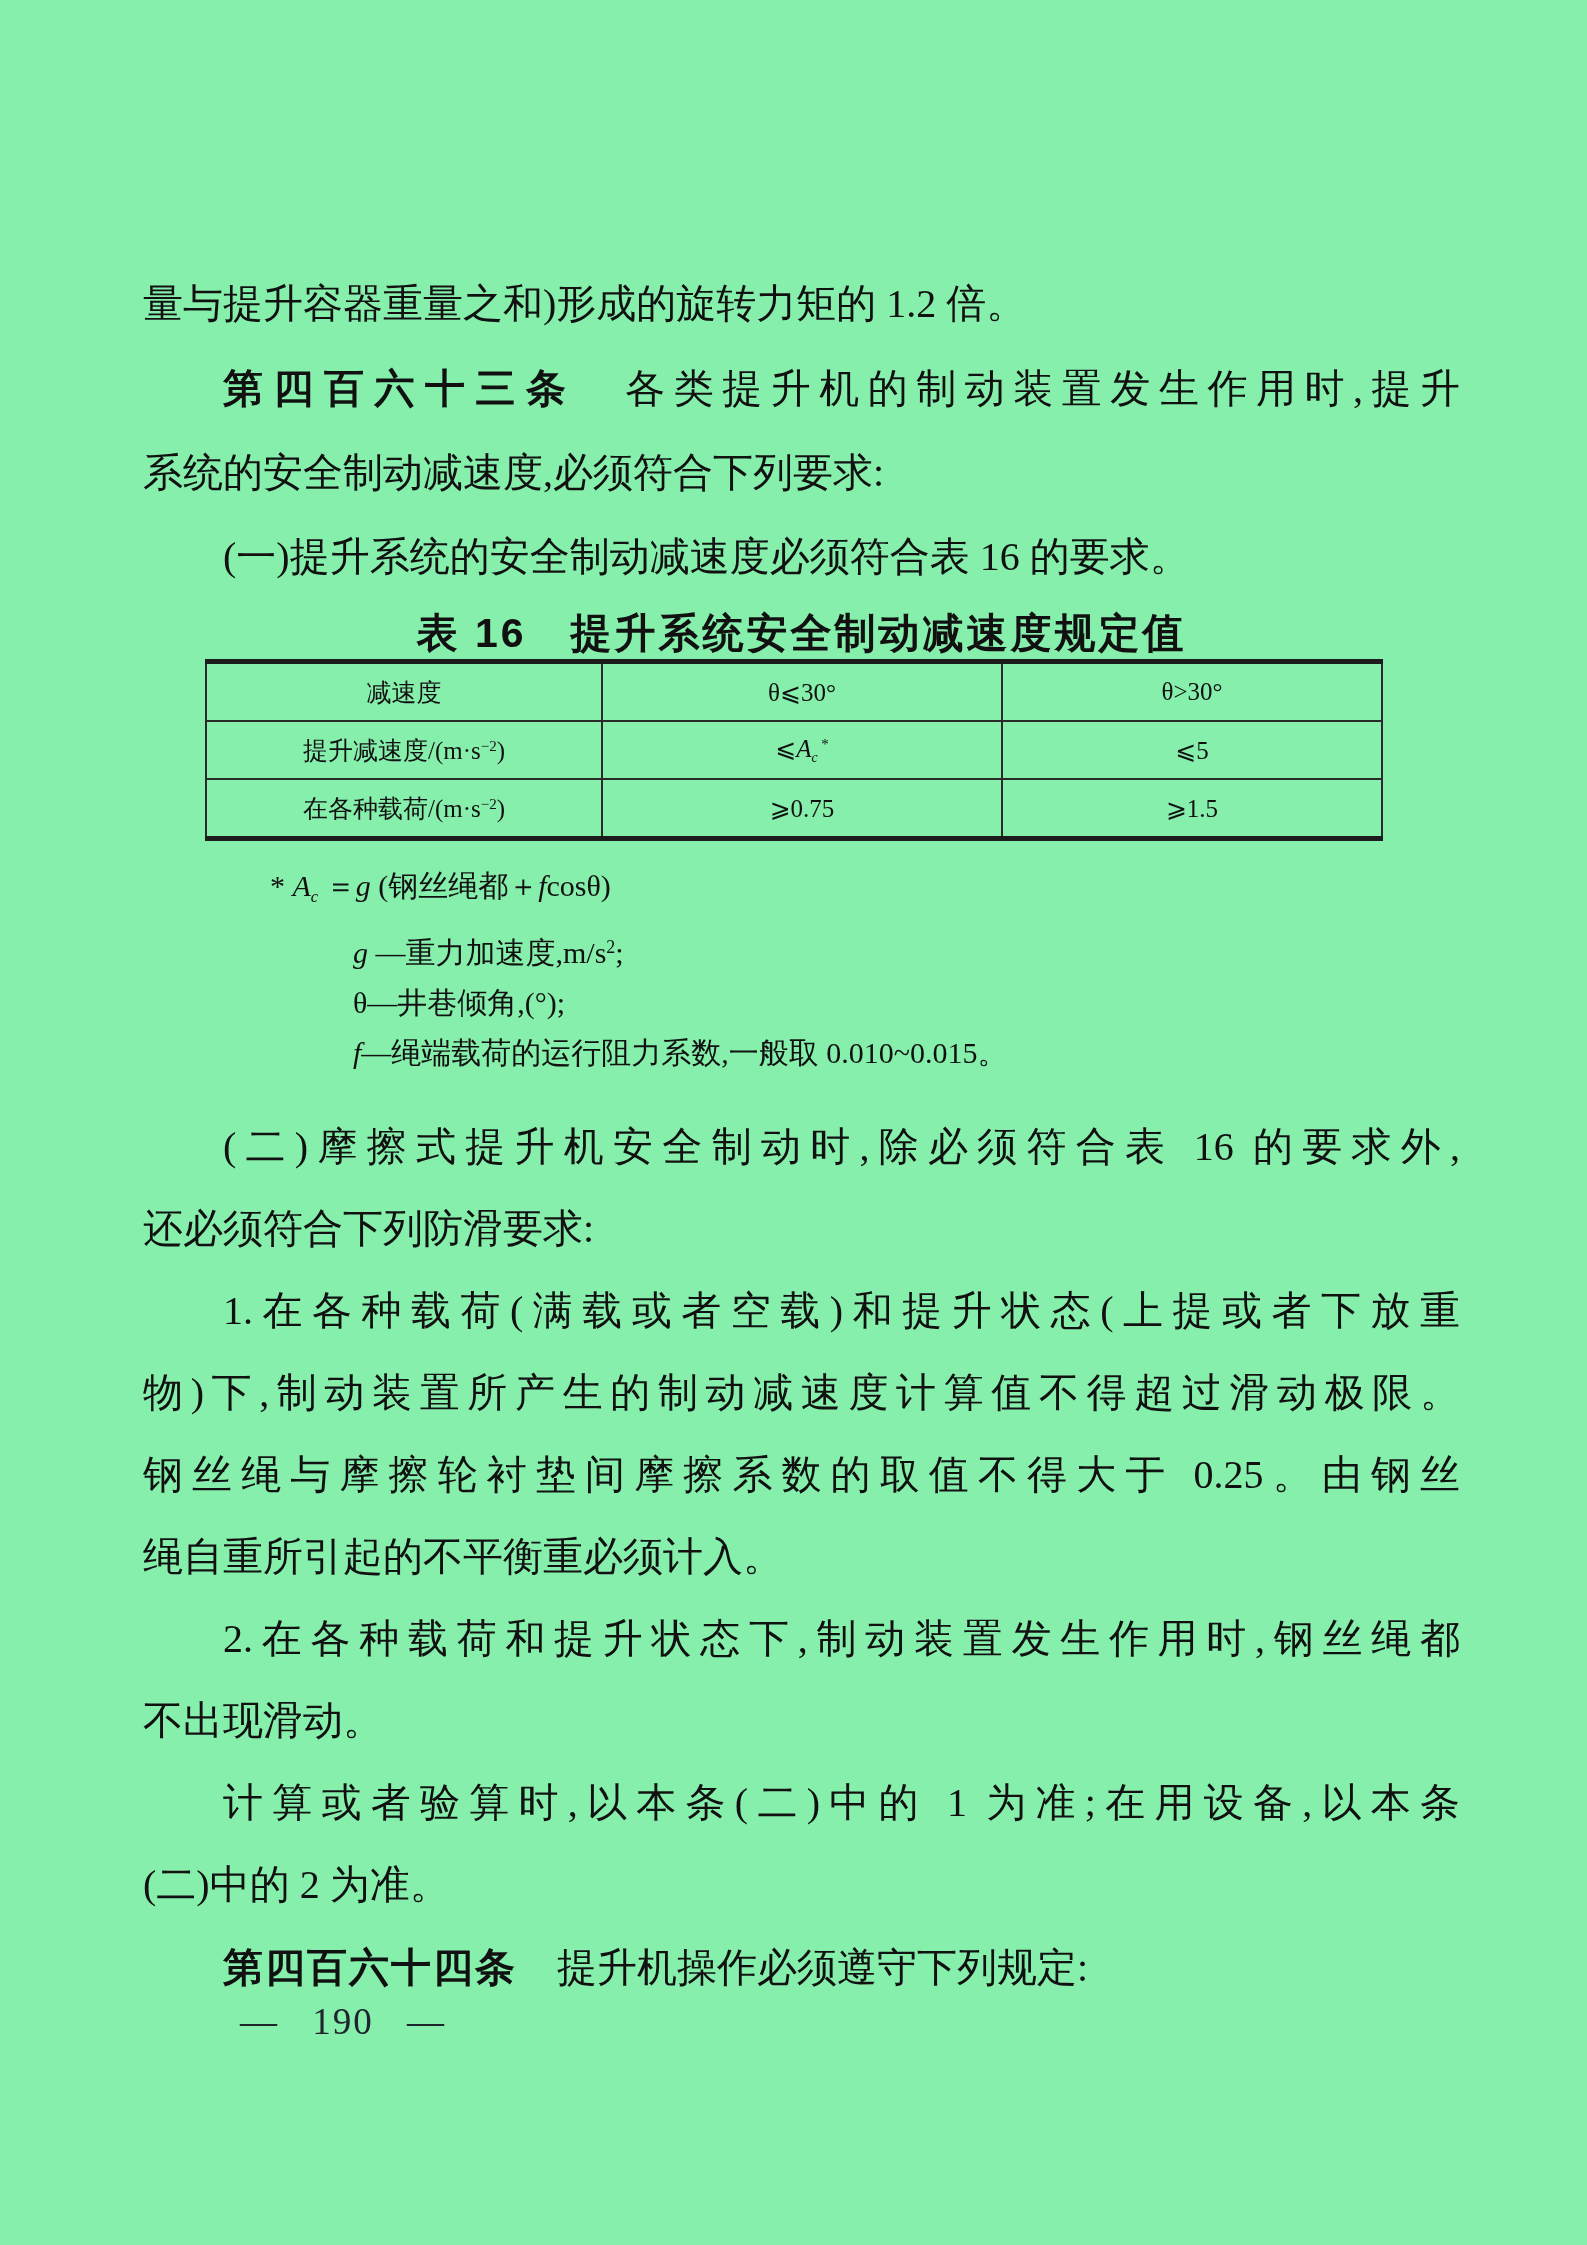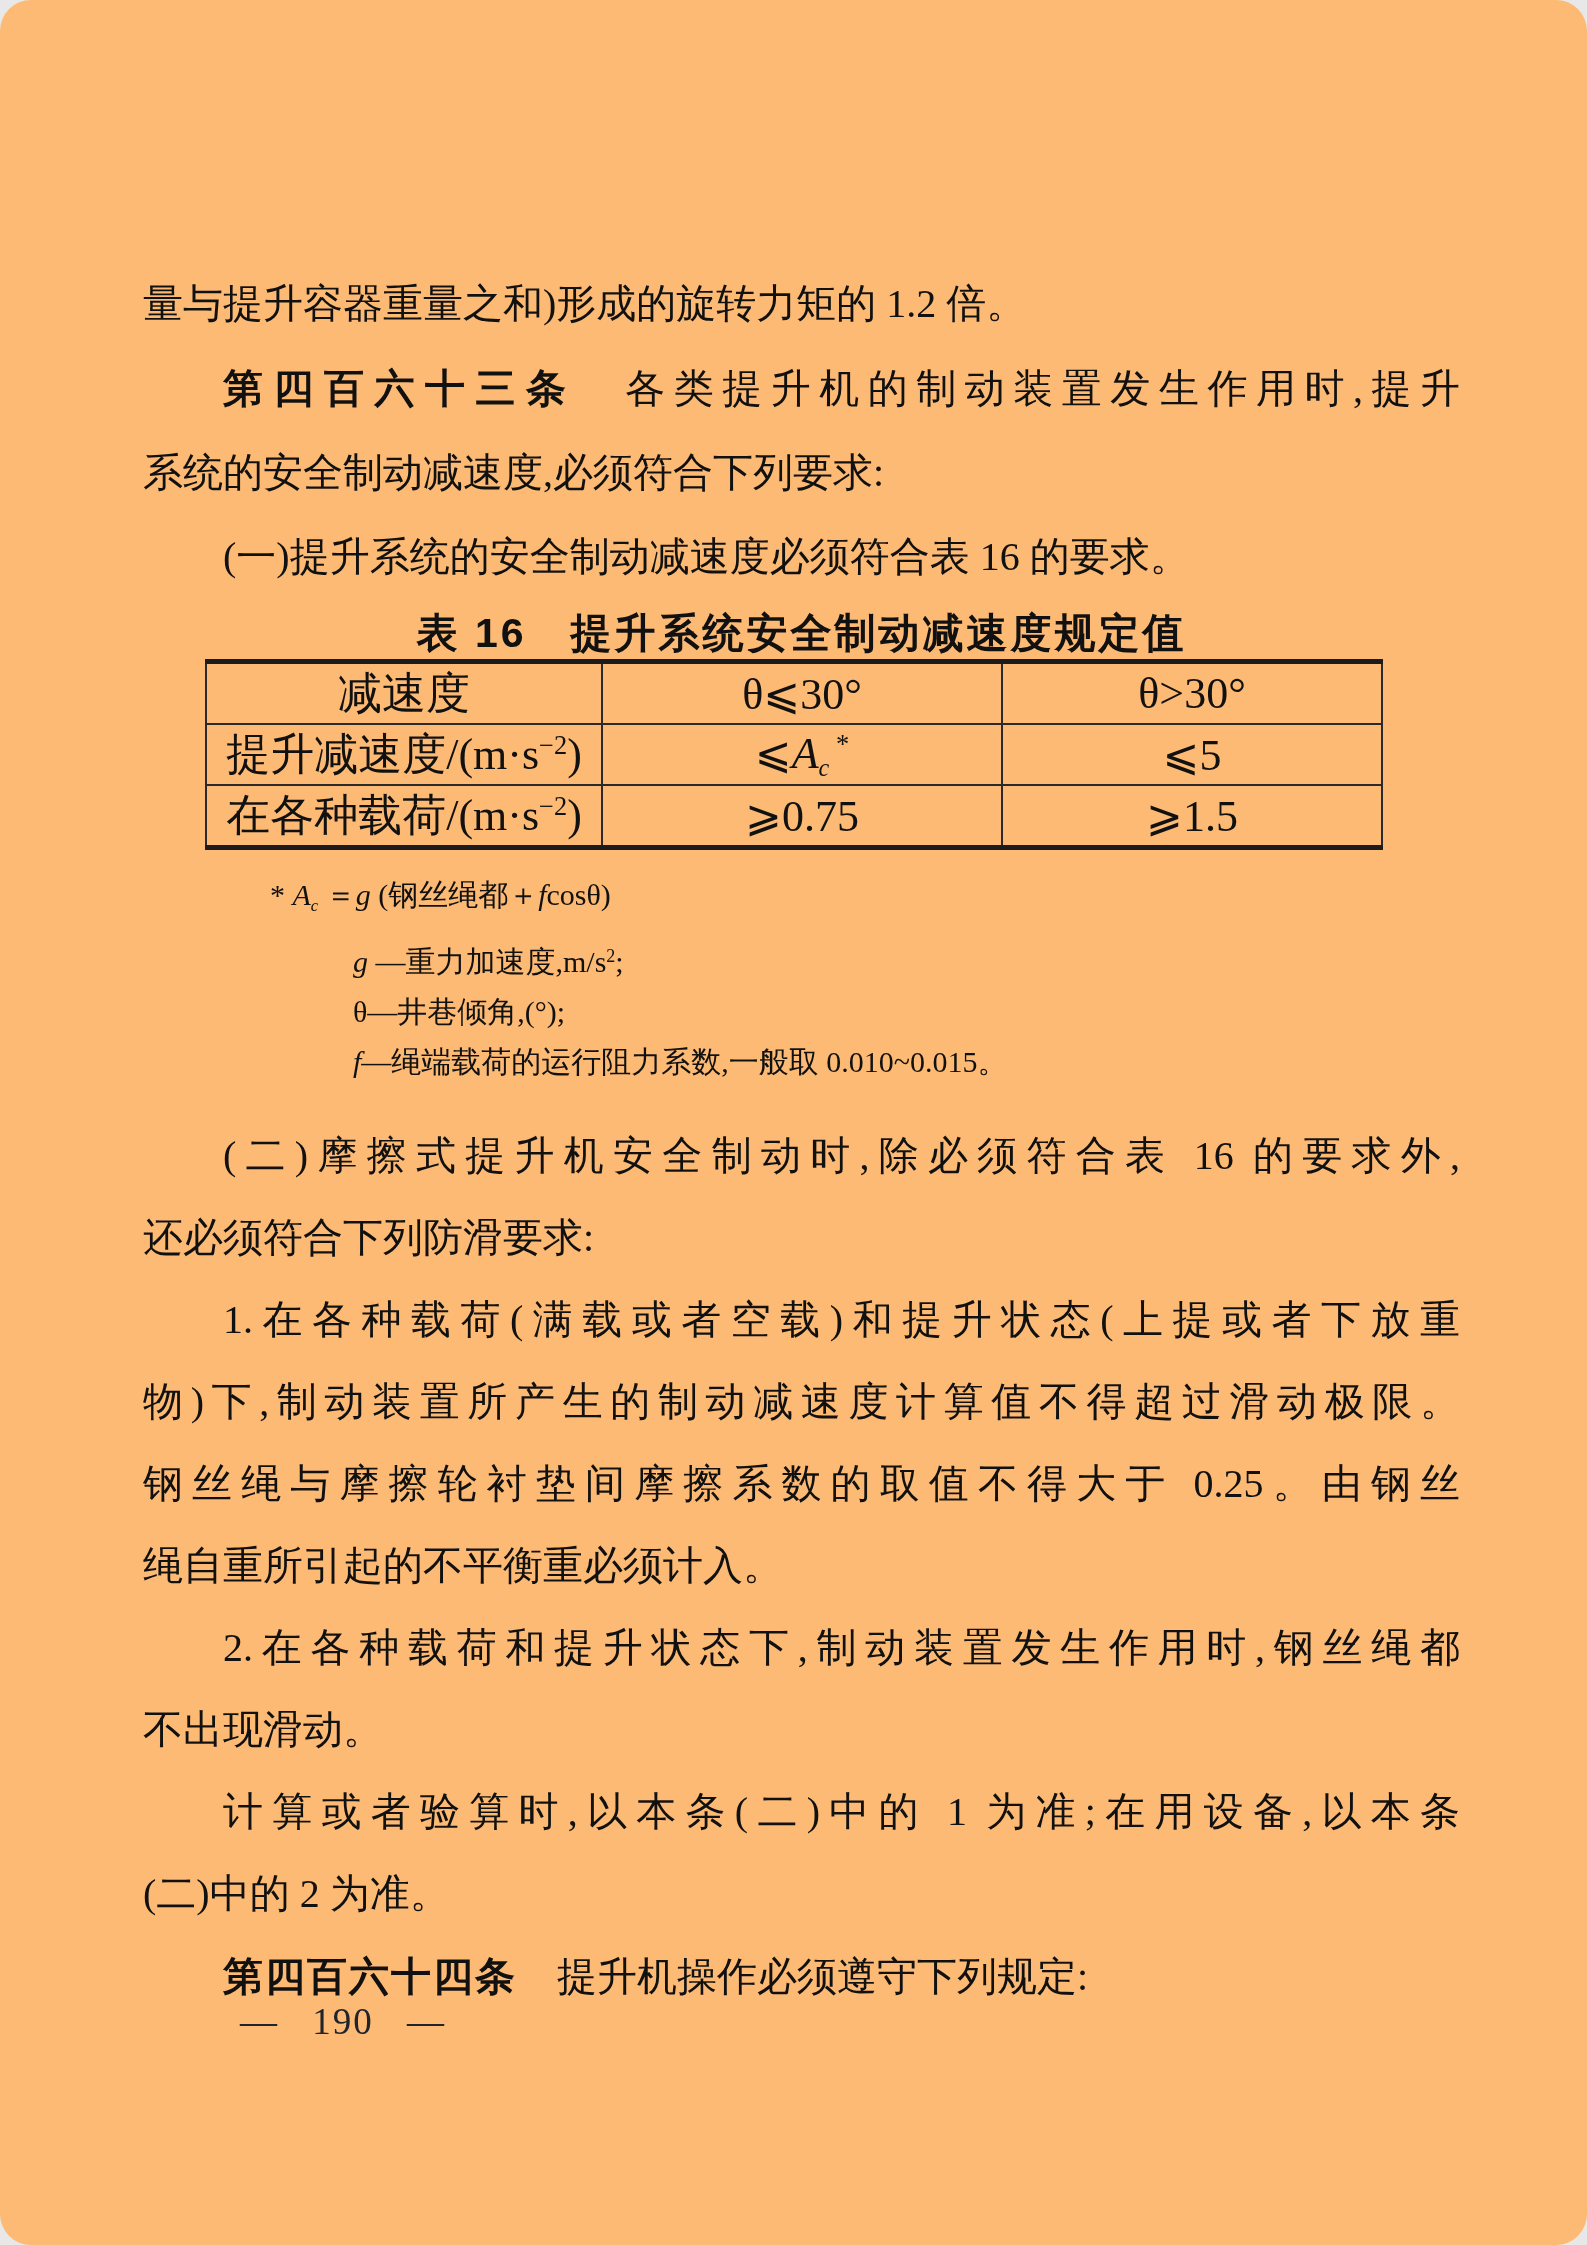--- a/index.html
+++ b/index.html
@@ -1,24 +1,23 @@
 <!DOCTYPE html>
 <html><head>
 <meta charset="utf-8">
 <style>
   html,body{margin:0;padding:0;background:#e8e8e8;}
   .page{
     position:relative;
     width:1587px;height:2245px;
     margin:0 auto;
-    background:#fdba74;
+    background:#86efac;
     color:#111;
     font-family:"Liberation Serif","DejaVu Serif",serif;
     overflow:hidden;
-    border-radius:31px;
   }
   .content{
     position:absolute;
     left:143px;top:0;
     width:1317px;
   }
   .bodylines{font-size:40px;}
   .upper{padding-top:262px;}
   .upper .line{line-height:84px;}
   .lower{padding-top:28px;}
@@ -49,21 +48,21 @@
     font-family:"Liberation Sans","DejaVu Sans",sans-serif;
     letter-spacing:3px;
   }
   table.regtable{
     border-collapse:collapse;
     table-layout:fixed;
     width:1176px;
     margin-left:62px;
     border-top:5px solid #1c1c1c;
     border-bottom:5px solid #1c1c1c;
-    font-size:44px;
+    font-size:25px;
   }
   table.regtable td{
     border:2px solid #2a2a2a;
     height:56px;
     text-align:center;
     vertical-align:middle;
     padding:0 6px;
   }
   table.regtable col.c1{width:396px;}
   table.regtable col.c2{width:400px;}

